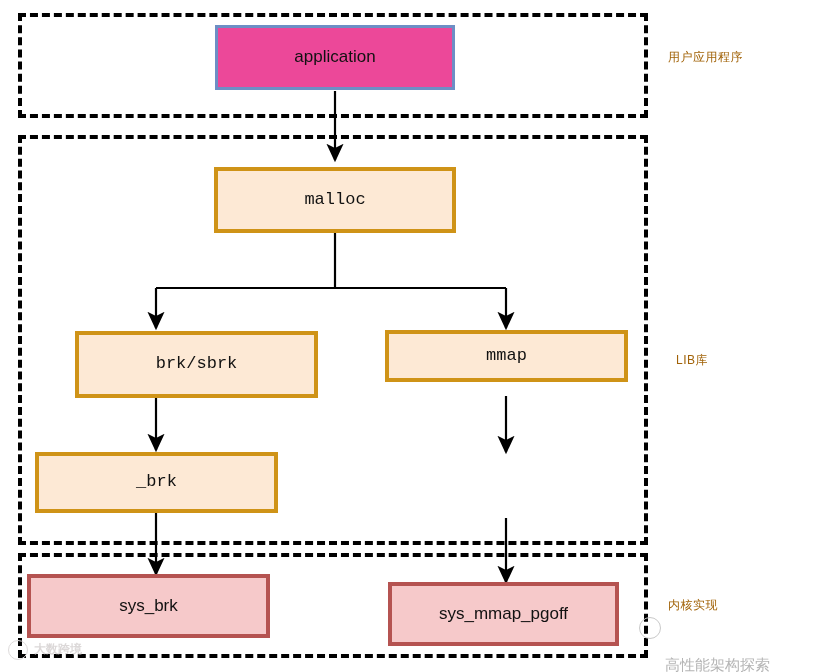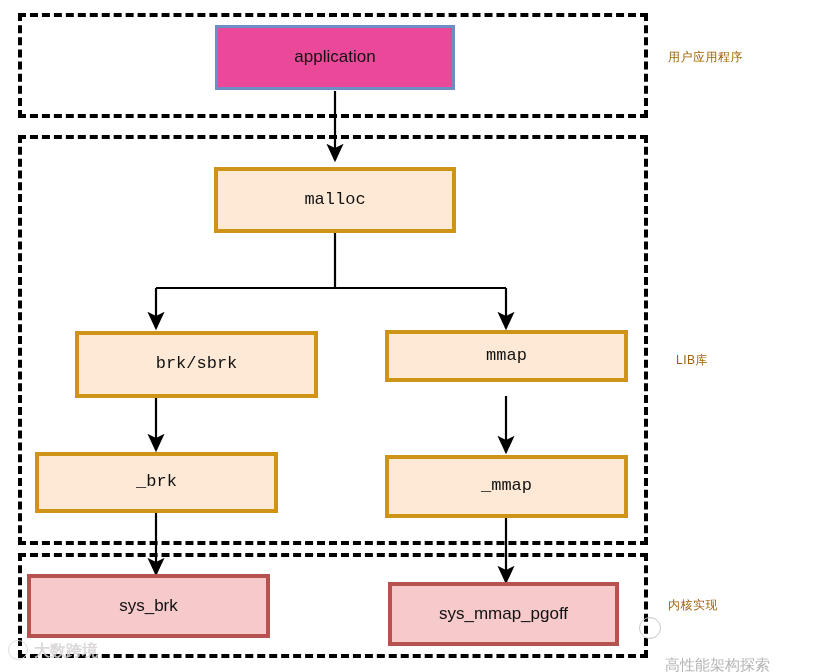--- a/index.html
+++ b/index.html
@@ -67,21 +67,21 @@
     pointer-events: none;
   }
   
   .watermark {
     position: absolute;
     white-space: nowrap;
     color: #b9b9b9;
     opacity: 0.85;
   }
   .wm-br { font-size: 15px; color: #a8a8a8; }
-  .wm-bl { font-size: 16px; color: #d6d2d2; font-weight: bold; }
+  .wm-bl { font-size: 12px; color: #d6d2d2; font-weight: bold; }
   .wm-logo {
     position: absolute;
     border-radius: 50%;
     border: 1.5px solid #c9c9c9;
     box-sizing: border-box;
   }
 </style>
 </head>
 <body>
 
@@ -125,21 +125,20 @@
   <div class="node app" style="left:215px; top:25px; width:240px; height:65px;">application</div>
 
   <div class="node lib" style="left:214px; top:167px; width:242px; height:66px;">malloc</div>
 
   <div class="node lib" style="left:35px; top:331px; width:243px; height:67px;margin-left:40px;">brk/sbrk</div>
 
   <div class="node lib" style="left:385px; top:330px; width:243px; height:52px;">mmap</div>
 
   <div class="node lib" style="left:35px; top:452px; width:243px; height:61px;">_brk</div>
 
-  <div class="node lib" style="left:385px; top:455px; width:243px; height:63px;">_mmap</div>
 
   <div class="node kernel" style="left:27px; top:574px; width:243px; height:64px;">sys_brk</div>
 
   <div class="node kernel" style="left:388px; top:582px; width:231px; height:64px;">sys_mmap_pgoff</div>
 
   <div class="wm-logo" style="left:639px; top:617px; width:22px; height:22px;"></div>
   <div class="watermark wm-br" style="left:665px; top:656px;">高性能架构探索</div>
 
   <div class="wm-logo" style="left:8px; top:640px; width:20px; height:20px; border-color:#dedbdb;"></div>
   <div class="watermark wm-bl" style="left:34px; top:641px;">大数跨境</div>

